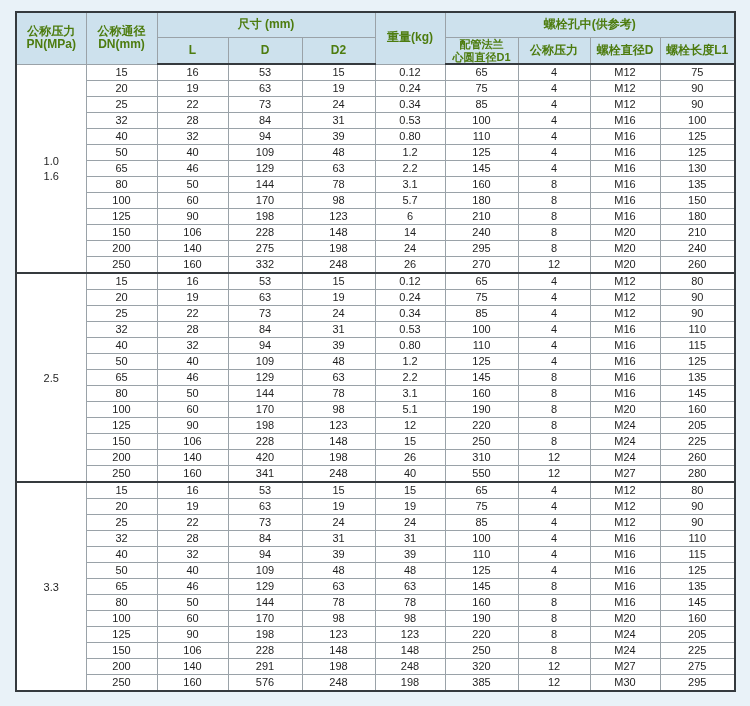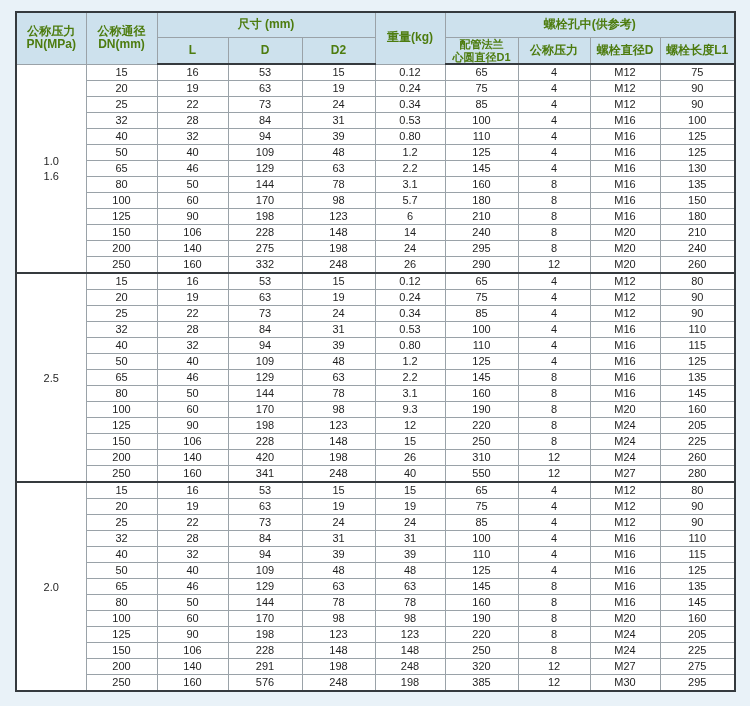--- a/index.html
+++ b/index.html
@@ -231,21 +231,21 @@
           <td>8</td>
           <td>M20</td>
           <td>240</td>
         </tr>
         <tr>
           <td>250</td>
           <td>160</td>
           <td>332</td>
           <td>248</td>
           <td>26</td>
-          <td>290</td>
+          <td>270</td>
           <td>12</td>
           <td>M20</td>
           <td>260</td>
         </tr>
         <tr class="group-start">
           <td rowspan="13" class="pressure-cell">
             <div>2.5</div>
           </td>
           <td>15</td>
           <td>16</td>
@@ -332,21 +332,21 @@
           <td>160</td>
           <td>8</td>
           <td>M16</td>
           <td>145</td>
         </tr>
         <tr>
           <td>100</td>
           <td>60</td>
           <td>170</td>
           <td>98</td>
-          <td>9.3</td>
+          <td>5.1</td>
           <td>190</td>
           <td>8</td>
           <td>M20</td>
           <td>160</td>
         </tr>
         <tr>
           <td>125</td>
           <td>90</td>
           <td>198</td>
           <td>123</td>
@@ -384,21 +384,21 @@
           <td>341</td>
           <td>248</td>
           <td>40</td>
           <td>550</td>
           <td>12</td>
           <td>M27</td>
           <td>280</td>
         </tr>
         <tr class="group-start">
           <td rowspan="13" class="pressure-cell">
-            <div>2.0</div>
+            <div>3.3</div>
           </td>
           <td>15</td>
           <td>16</td>
           <td>53</td>
           <td>15</td>
           <td>15</td>
           <td>65</td>
           <td>4</td>
           <td>M12</td>
           <td>80</td>

